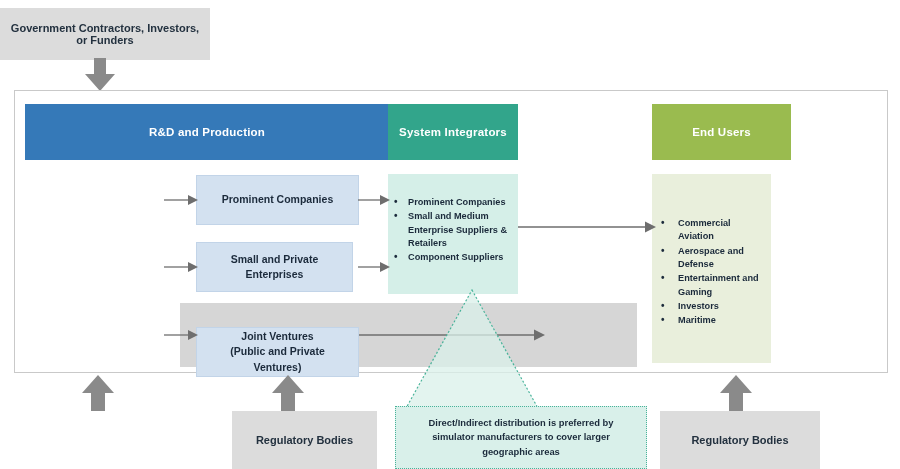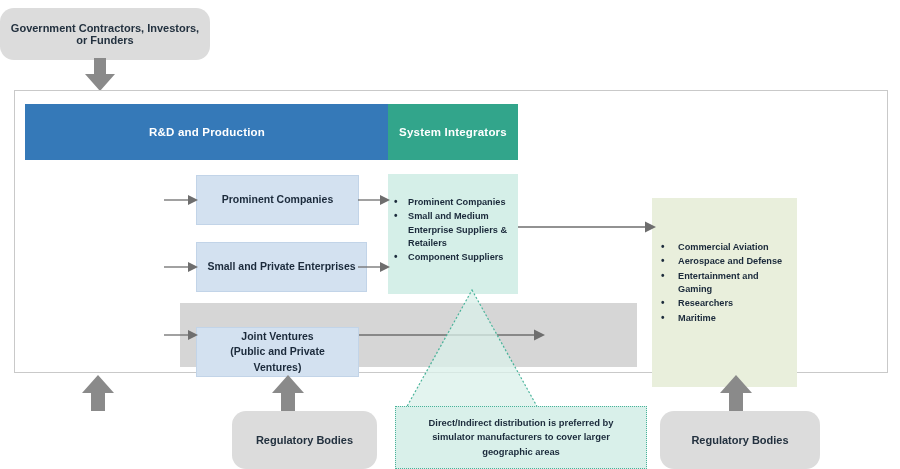--- a/index.html
+++ b/index.html
@@ -14,21 +14,20 @@
   .canvas{position:absolute;left:0;top:0;width:900px;height:469px;}
   .abs{position:absolute;box-sizing:border-box;}
 
   
   .grey-box{
     background:#dcdcdc;
     display:flex;align-items:center;justify-content:center;
     text-align:center;
     font-size:11px;font-weight:bold;color:#23313f;
     padding:4px 8px;
-    border-radius:14px;
   }
   .header-box{
     display:flex;align-items:center;justify-content:center;
     color:#ffffff;font-size:11.5px;font-weight:bold;text-align:center;
     letter-spacing:.2px;
   }
   .blue-head{background:#3579b8;}
   .teal-head{background:#32a58b;}
   .green-head{background:#9abb4f;}
 
@@ -101,46 +100,49 @@
   <div class="abs main-frame" style="left:14px;top:90px;width:874px;height:283px;"></div>
 
   <div class="abs header-box blue-head" style="left:25px;top:104px;width:364px;height:56px;">
     <span>R&amp;D and Production</span>
   </div>
 
   <div class="abs header-box teal-head" style="left:388px;top:104px;width:130px;height:56px;">
     <span>System Integrators</span>
   </div>
 
+  <div class="abs header-box green-head" style="left:652px;top:104px;width:139px;height:56px;">
+    <span>End Users</span>
+  </div>
 
   <div class="abs grey-band" style="left:180px;top:303px;width:457px;height:64px;"></div>
 
   <div class="abs pale-teal-panel" style="left:388px;top:174px;width:130px;height:120px;">
     <ul class="bul" style="margin:22px 6px 0 4px;">
       <li>Prominent Companies</li>
       <li>Small and Medium Enterprise Suppliers &amp; Retailers</li>
       <li>Component Suppliers</li>
     </ul>
   </div>
 
-  <div class="abs pale-green-panel" style="left:652px;top:174px;width:145px;height:189px;margin-top:24px;">
+  <div class="abs pale-green-panel" style="left:652px;top:174px;width:119px;height:189px;">
     <ul class="bul wide" style="margin:43px 6px 0 6px;">
       <li>Commercial Aviation</li>
       <li>Aerospace and Defense</li>
       <li>Entertainment and Gaming</li>
-      <li>Researchers</li>
+      <li>Investors</li>
       <li>Maritime</li>
     </ul>
   </div>
 
   <div class="abs lightblue-box" style="left:196px;top:175px;width:163px;height:50px;">
     <span>Prominent Companies</span>
   </div>
 
-  <div class="abs lightblue-box" style="left:196px;top:242px;width:171px;height:50px;">
+  <div class="abs lightblue-box" style="left:196px;top:242px;width:157px;height:50px;">
     <span>Small and Private Enterprises</span>
   </div>
 
   <div class="abs lightblue-box" style="left:196px;top:327px;width:163px;height:50px;flex-direction:column;">
     <span>Joint Ventures</span>
     <span>(Public and Private Ventures)</span>
   </div>
 
   <svg class="abs" style="left:164px;top:192px;width:34px;height:16px;" viewBox="0 0 34 16">
     <line x1="0" y1="8" x2="24" y2="8" stroke="#6e6e6e" stroke-width="1.3"></line>

